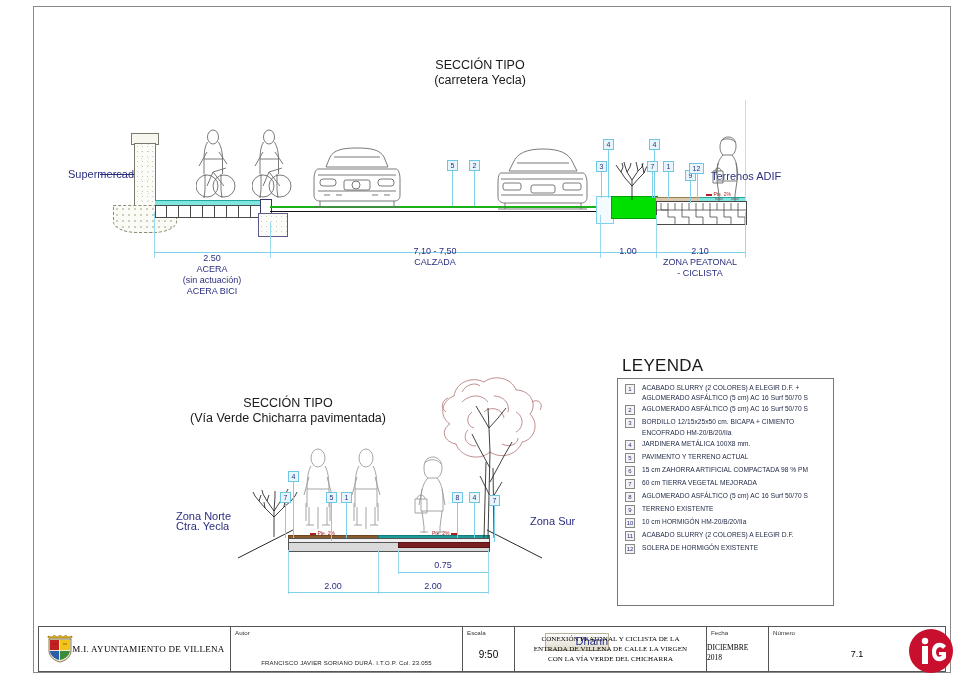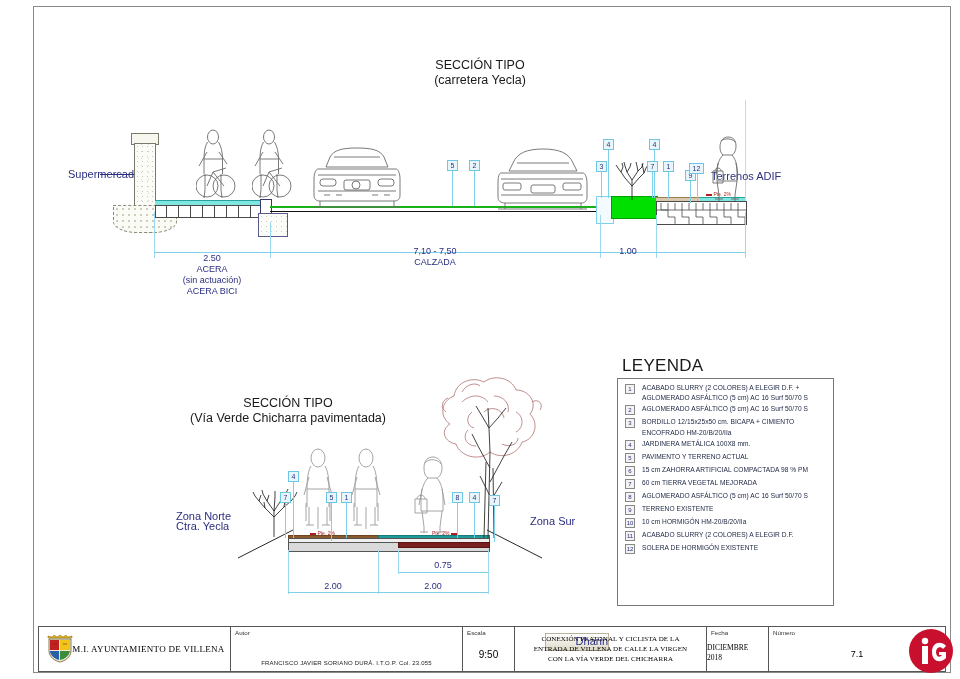--- a/index.html
+++ b/index.html
@@ -278,20 +278,25 @@
 
   <div class="t dim-txt" style="left:375px;top:246px;width:120px;">
     <div>7,10 - 7,50</div>
     <div>CALZADA</div>
   </div>
 
   <div class="t dim-txt" style="left:598px;top:246px;width:60px;">
     <div>1.00</div>
   </div>
 
+  <div class="t dim-txt" style="left:650px;top:246px;width:100px;">
+    <div>2.10</div>
+    <div>ZONA PEATONAL</div>
+    <div>- CICLISTA</div>
+  </div>
 
   <div class="t sec-title" style="left:178px;top:396px;width:220px;">
     <div>SECCIÓN TIPO</div>
     <div>(Vía Verde Chicharra pavimentada)</div>
   </div>
 
   <div class="t blue-lbl" style="left:176px;top:511px;line-height:10px;">
     <div>Zona Norte</div>
     <div>Ctra. Yecla</div>
   </div>

